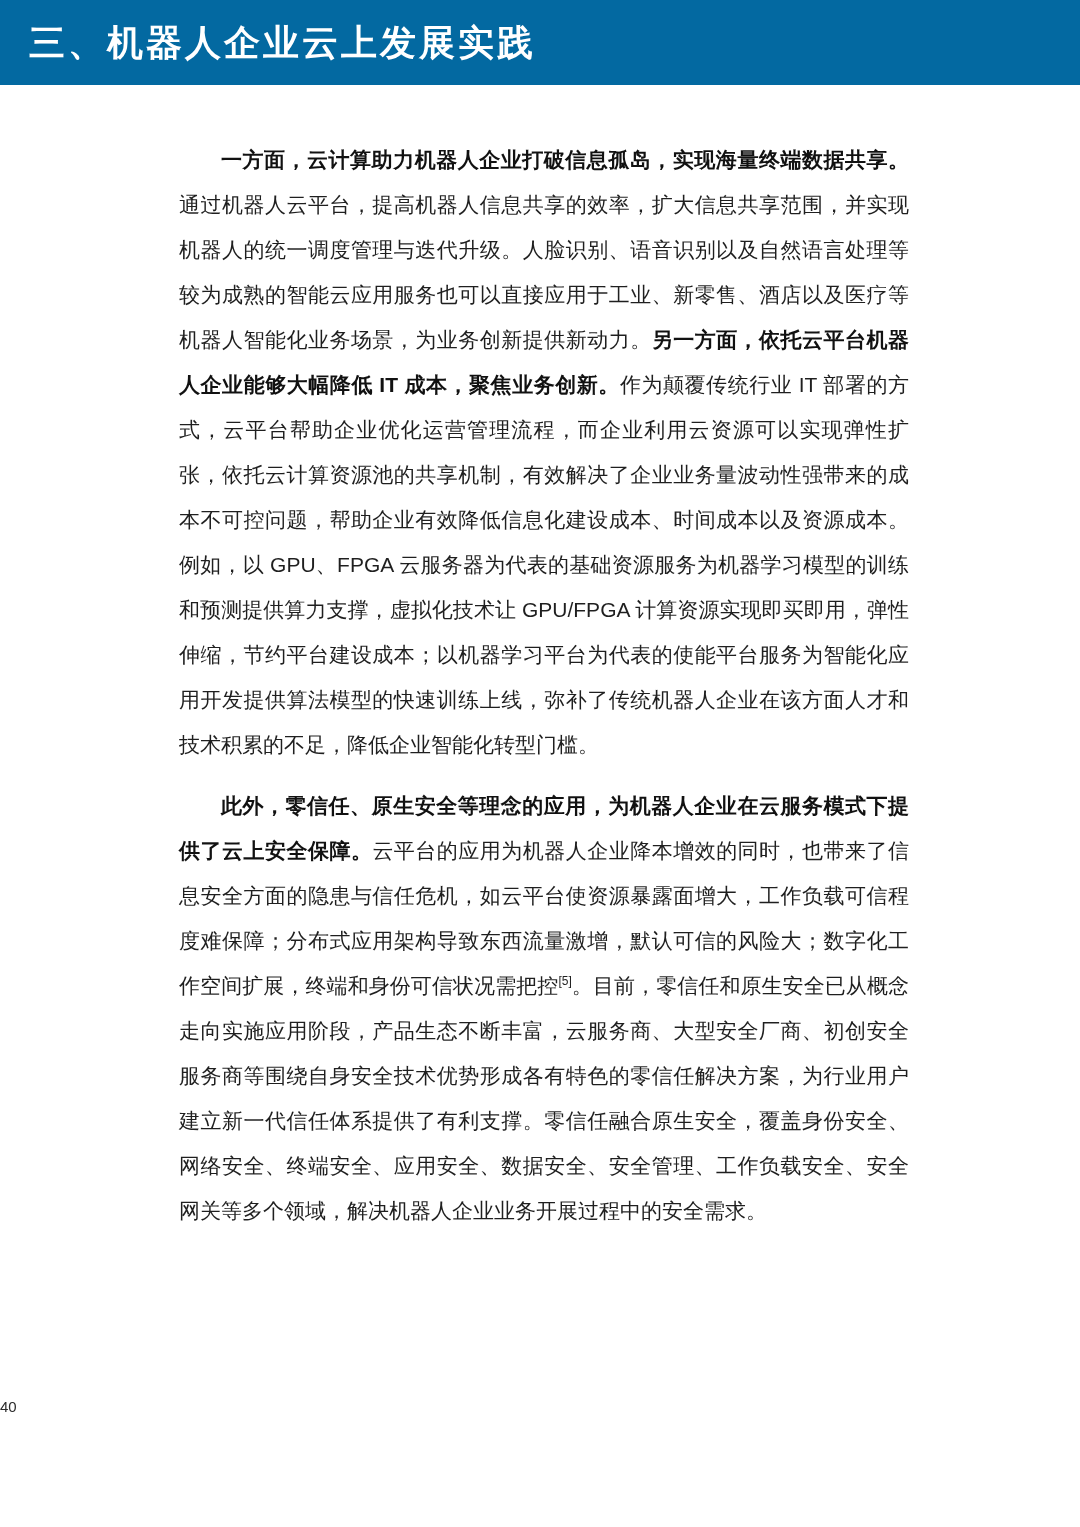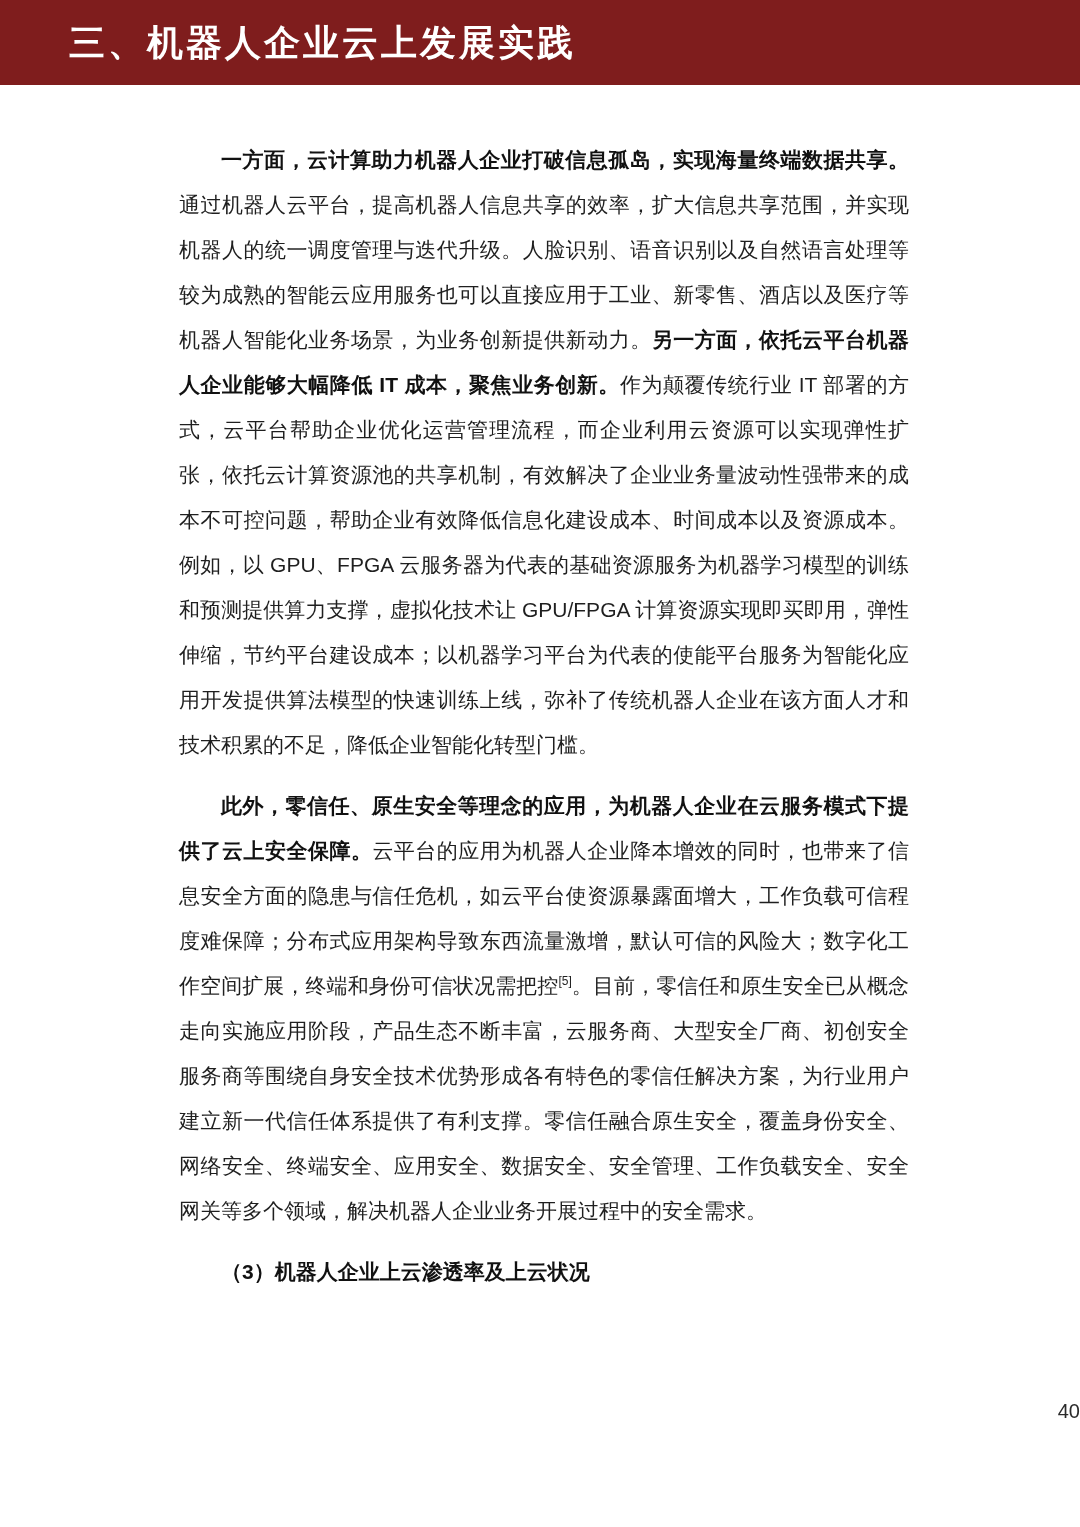--- a/index.html
+++ b/index.html
@@ -11,25 +11,25 @@
     position: relative;
     width: 1080px;
     height: 1527px;
     background: #ffffff;
     overflow: hidden;
     font-family: "Liberation Sans", "DejaVu Sans", sans-serif;
   }
   .banner {
     width: 100%;
     height: 85px;
-    background: #7f1d1d;
+    background: #0369a1;
     display: flex;
     align-items: center;
     box-sizing: border-box;
-    padding-left: 69px;
+    padding-left: 29px;
   }
   .banner-title {
     margin: 0;
     color: #ffffff;
     font-size: 36px;
     font-weight: bold;
     letter-spacing: 3px;
     line-height: 1;
   }
   .content {
@@ -53,24 +53,24 @@
     color: #111111;
   }
   sup.footnote {
     font-size: 12px;
     line-height: 0;
     vertical-align: super;
   }
   .page-number {
     position: absolute;
     left: 0;
-    bottom: 104px;
+    bottom: 112px;
     width: 100%;
-    text-align: right;
-    font-size: 20px;
+    text-align: left;
+    font-size: 15px;
     color: #2b2b2b;
   }
 </style>
 </head>
 <body>
 
 <div class="page">
 
   <header class="banner">
     <h1 class="banner-title">三、机器人企业云上发展实践</h1>
@@ -79,20 +79,19 @@
   <main class="content">
 
     <p>
       <span class="bold">一方面，云计算助力机器人企业打破信息孤岛，实现海量终端数据共享。</span><span>通过机器人云平台，提高机器人信息共享的效率，扩大信息共享范围，并实现机器人的统一调度管理与迭代升级。人脸识别、语音识别以及自然语言处理等较为成熟的智能云应用服务也可以直接应用于工业、新零售、酒店以及医疗等机器人智能化业务场景，为业务创新提供新动力。</span><span class="bold">另一方面，依托云平台机器人企业能够大幅降低 IT 成本，聚焦业务创新。</span><span>作为颠覆传统行业 IT 部署的方式，云平台帮助企业优化运营管理流程，而企业利用云资源可以实现弹性扩张，依托云计算资源池的共享机制，有效解决了企业业务量波动性强带来的成本不可控问题，帮助企业有效降低信息化建设成本、时间成本以及资源成本。例如，以 GPU、FPGA 云服务器为代表的基础资源服务为机器学习模型的训练和预测提供算力支撑，虚拟化技术让 GPU/FPGA 计算资源实现即买即用，弹性伸缩，节约平台建设成本；以机器学习平台为代表的使能平台服务为智能化应用开发提供算法模型的快速训练上线，弥补了传统机器人企业在该方面人才和技术积累的不足，降低企业智能化转型门槛。</span>
     </p>
 
     <p>
       <span class="bold">此外，零信任、原生安全等理念的应用，为机器人企业在云服务模式下提供了云上安全保障。</span><span>云平台的应用为机器人企业降本增效的同时，也带来了信息安全方面的隐患与信任危机，如云平台使资源暴露面增大，工作负载可信程度难保障；分布式应用架构导致东西流量激增，默认可信的风险大；数字化工作空间扩展，终端和身份可信状况需把控</span><sup class="footnote">[5]</sup><span>。目前，零信任和原生安全已从概念走向实施应用阶段，产品生态不断丰富，云服务商、大型安全厂商、初创安全服务商等围绕自身安全技术优势形成各有特色的零信任解决方案，为行业用户建立新一代信任体系提供了有利支撑。零信任融合原生安全，覆盖身份安全、网络安全、终端安全、应用安全、数据安全、安全管理、工作负载安全、安全网关等多个领域，解决机器人企业业务开展过程中的安全需求。</span>
     </p>
 
-    <p class="subheading">（3）机器人企业上云渗透率及上云状况</p>
 
 
   </main>
 
   <div class="page-number">40</div>
 
 </div>
 
 </body></html>

